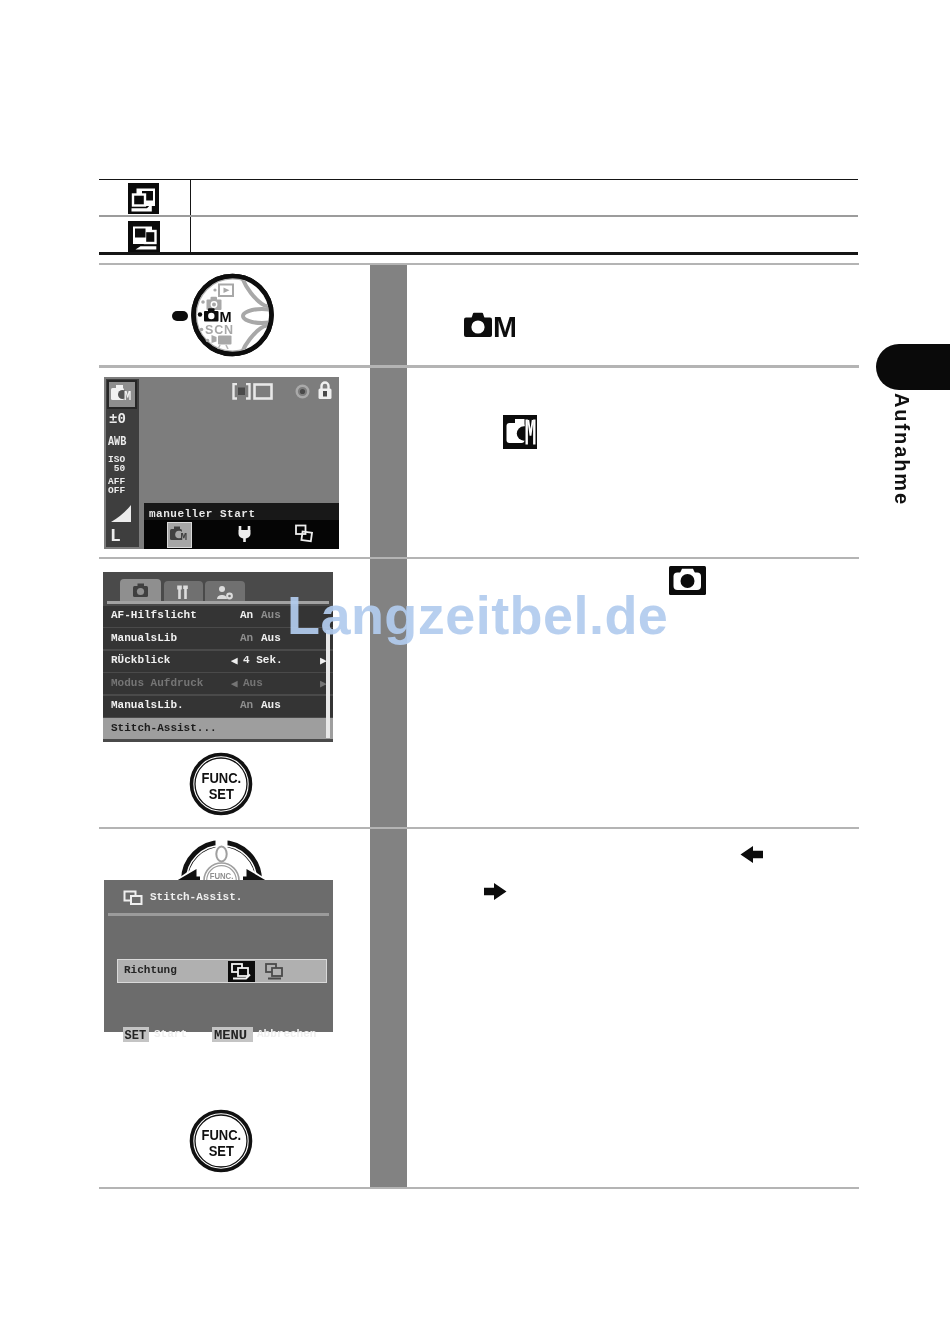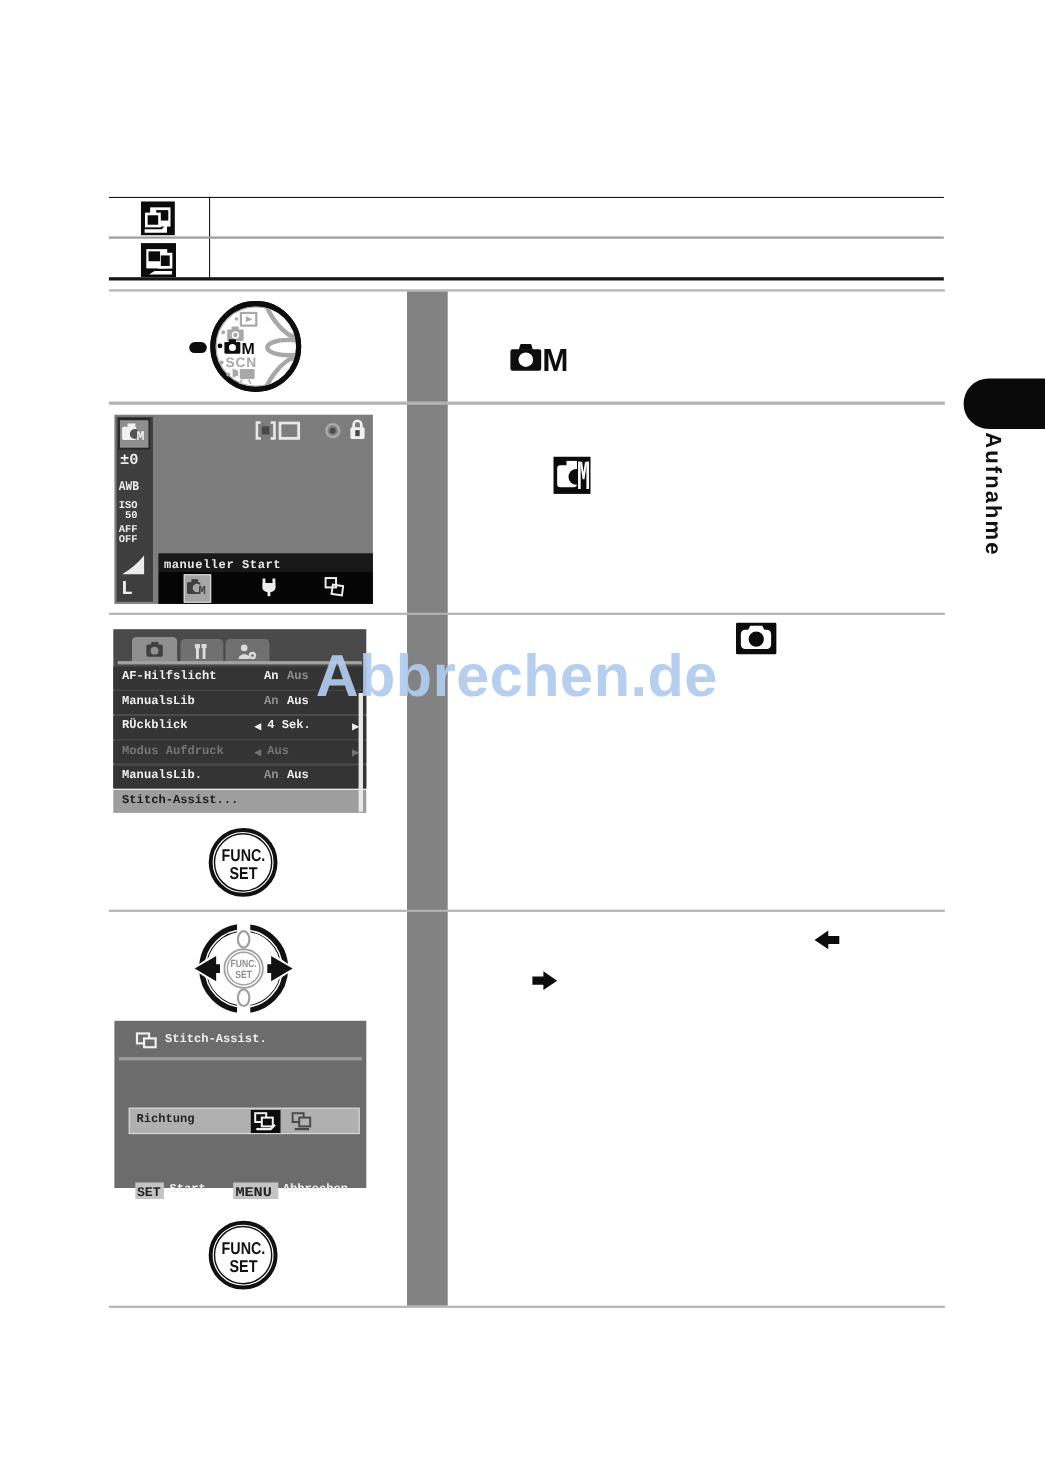--- a/index.html
+++ b/index.html
@@ -189,21 +189,21 @@
 
 <svg class="abs" style="left:503px;top:415px" width="34" height="34" viewBox="0 0 34 34">
 <rect width="34" height="34" fill="#0b0b0b"></rect>
 <rect x="3.5" y="8" width="18" height="20" rx="3" fill="#fff"></rect>
 <rect x="12" y="4" width="9.5" height="7" fill="#fff"></rect>
 <circle cx="21" cy="18.5" r="7.2" fill="#0b0b0b"></circle>
 <path d="M23.7 4.5 L23.7 29.5 M31.3 29.5 L31.3 4.5" stroke="#fff" stroke-width="2.4" fill="none"></path>
 <path d="M25.3 5 L27.5 20.5 L29.7 5" stroke="#fff" stroke-width="1.8" fill="none"></path>
 </svg>
 
-<div class="abs" style="left:103px;top:572px;width:230px;height:144px;background:#4a4a4a">
+<div class="abs" style="left:103px;top:572px;width:230px;height:170px;background:#4a4a4a">
 
   <div class="abs" style="left:17px;top:7px;width:41px;height:23px;background:#8f8f8f;border-radius:4px 4px 0 0">
     <svg width="41" height="23" viewBox="0 0 41 23">
       <rect x="13" y="7" width="15" height="11" rx="1.5" fill="#3f3f3f"></rect>
       <rect x="17.5" y="4.5" width="6.5" height="4" fill="#3f3f3f"></rect>
       <circle cx="20.5" cy="12.5" r="3.6" fill="#8f8f8f"></circle>
     </svg>
   </div>
 
   <div class="abs" style="left:61px;top:9px;width:39px;height:21px;background:#707070;border-radius:4px 4px 0 0">
@@ -252,21 +252,21 @@
   <div class="abs mono" style="left:8px;top:127px;font-size:11px;color:#f0f0f0">ManualsLib.</div>
   <div class="abs mono" style="left:137px;top:127px;font-size:11px;color:#8f8f8f">An</div>
   <div class="abs mono" style="left:158px;top:127px;font-size:11px;color:#f0f0f0">Aus</div>
 
   <div class="abs" style="left:0px;top:146px;width:230px;height:21px;background:#9e9e9e"></div>
   <div class="abs mono" style="left:8px;top:149.5px;font-size:11px;color:#1c1c1c">Stitch-Assist...</div>
 
   <div class="abs" style="left:223px;top:58px;width:3.5px;height:108px;background:#e8e8e8"></div>
 </div>
 
-<div class="abs" style="left:287px;top:583.5px;font-size:54px;font-weight:bold;color:rgba(177,203,238,0.93);letter-spacing:0.45px;z-index:50">Abbrechen.de</div>
+<div class="abs" style="left:287px;top:583.5px;font-size:54px;font-weight:bold;color:rgba(177,203,238,0.93);letter-spacing:0.45px;z-index:50">Langzeitbel.de</div>
 
 <svg class="abs" style="left:189px;top:752px" width="64" height="64" viewBox="0 0 64 64">
 <circle cx="32" cy="32" r="29.5" fill="#fff" stroke="#111" stroke-width="3.6"></circle>
 <circle cx="32" cy="32" r="26" fill="none" stroke="#111" stroke-width="1.3"></circle>
 <g font-family="Liberation Sans" font-weight="bold" fill="#111" text-anchor="middle" transform="scale(0.84,1)" font-size="15.5">
 <text x="38.5" y="31">FUNC.</text>
 <text x="38.5" y="47">SET</text>
 </g>
 </svg>
 
@@ -294,21 +294,21 @@
 </g>
 
 <circle cx="45.5" cy="44.5" r="17.5" fill="#fff" stroke="#9f9f9f" stroke-width="1.6"></circle>
 <circle cx="45.5" cy="44.5" r="14.8" fill="none" stroke="#9f9f9f" stroke-width="1.2"></circle>
 <g font-family="Liberation Sans" font-weight="bold" fill="#8f8f8f" text-anchor="middle" transform="scale(0.82,1)" font-size="9.5">
 <text x="55.5" y="43">FUNC.</text>
 <text x="55.5" y="53">SET</text>
 </g>
 </svg>
 
-<div class="abs" style="left:104px;top:928px;width:229px;height:152px;background:#6c6c6c">
+<div class="abs" style="left:104px;top:880px;width:229px;height:152px;background:#6c6c6c">
 
   <svg class="abs" style="left:19px;top:10px" width="20" height="16" viewBox="0 0 20 16">
     <rect x="1.5" y="1.5" width="11" height="9" fill="none" stroke="#efefef" stroke-width="2"></rect>
     <rect x="8" y="6" width="10.5" height="8" fill="#6c6c6c" stroke="#efefef" stroke-width="2"></rect>
   </svg>
 
   <div class="abs mono" style="left:46px;top:11px;font-size:11px;color:#efefef">Stitch-Assist.</div>
 
   <div class="abs" style="left:4px;top:33px;width:221px;height:2.5px;background:#9b9b9b"></div>
 

